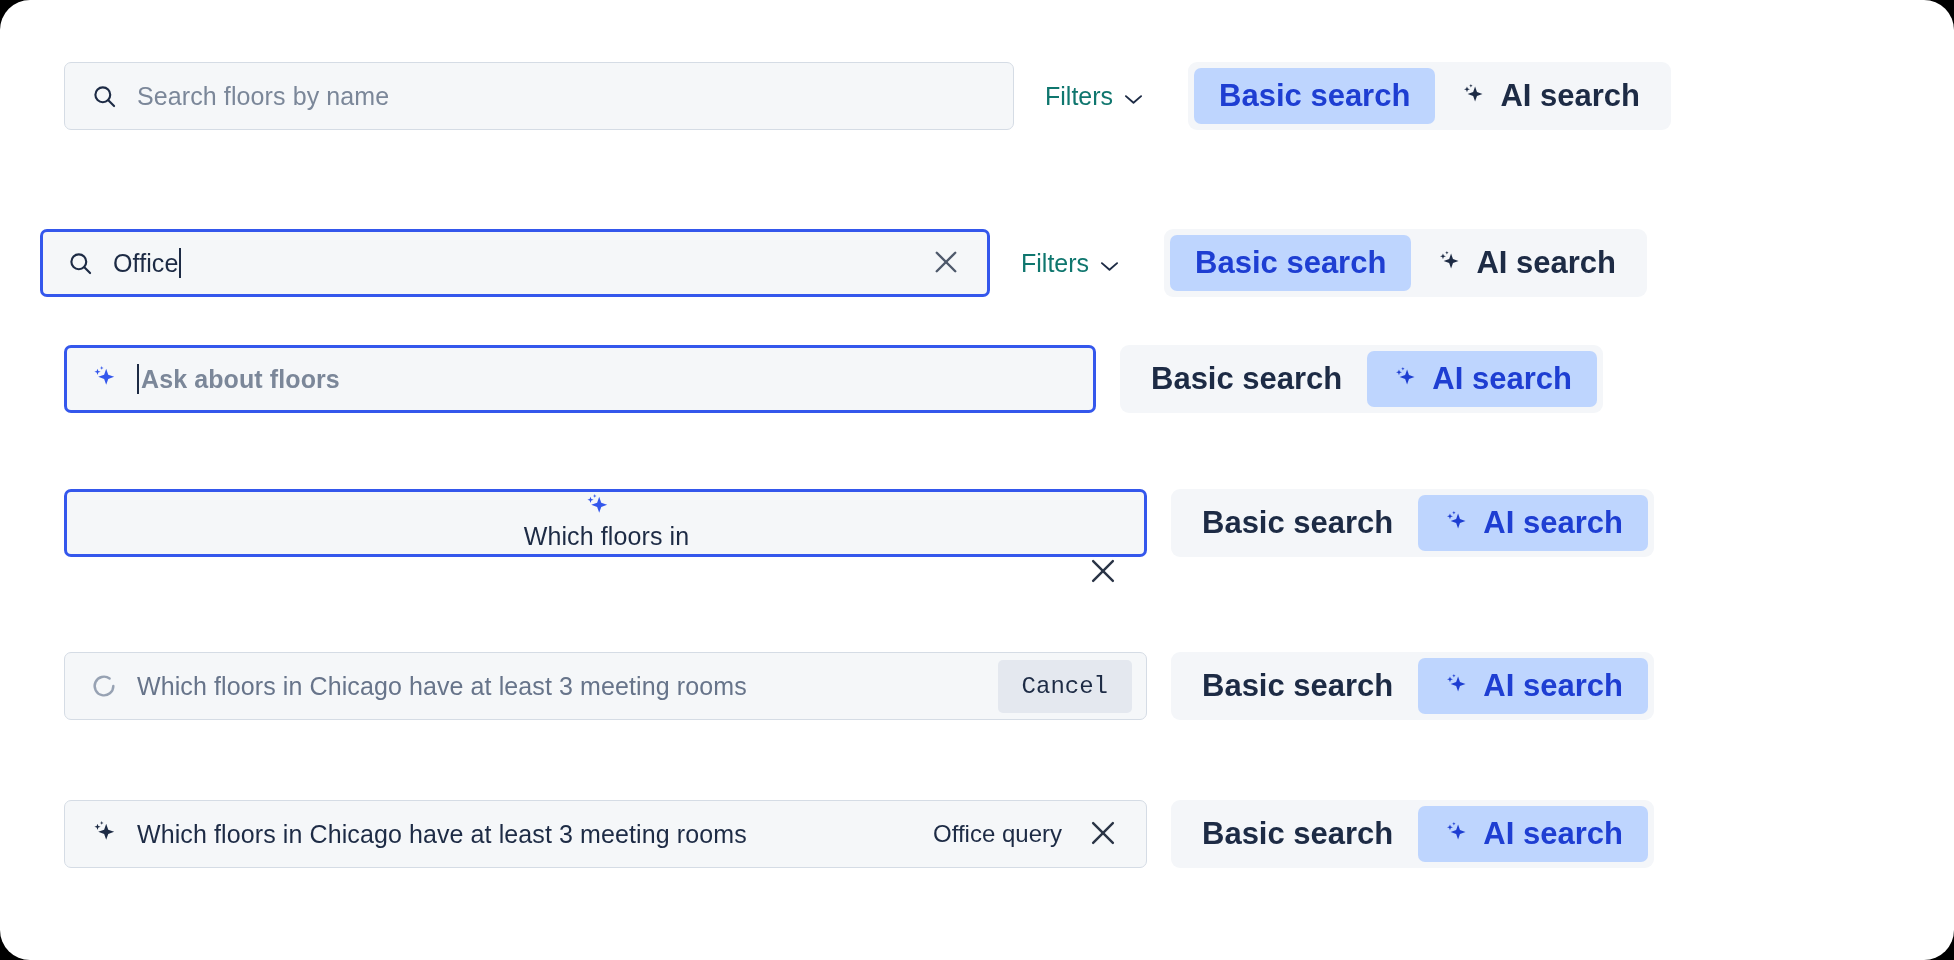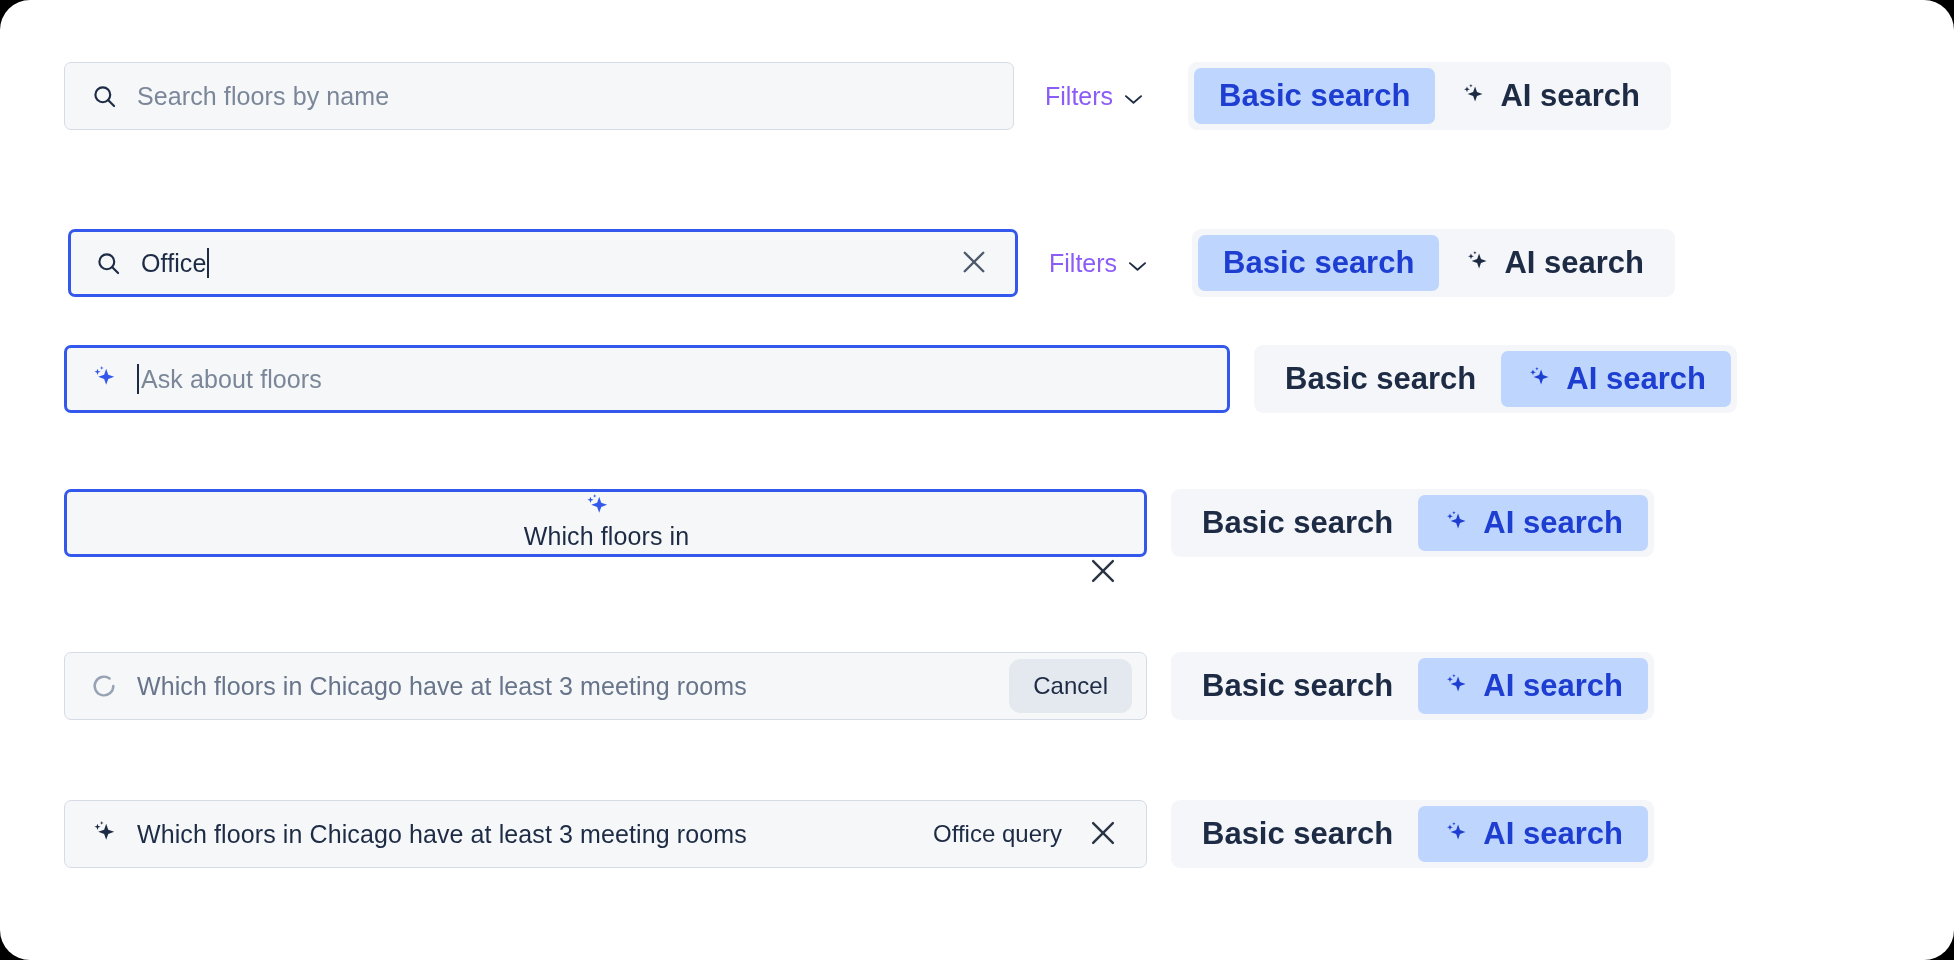--- a/index.html
+++ b/index.html
@@ -103,42 +103,42 @@
     background: transparent;
     border: none;
     cursor: pointer;
     flex: none;
   }
 
   .cancel-btn {
     background: #e4e8ef;
     color: #1d2b45;
     border: none;
-    border-radius: 12px;
-    font-family: Liberation Sans, sans-serif;
+    border-radius: 5px;
+    font-family: Liberation Mono, monospace;
     font-size: 24px;
     padding: 13px 24px;
     cursor: pointer;
     white-space: nowrap;
   }
 
   .preview-link {
     color: #1d2b45;
     font-size: 24px;
     cursor: pointer;
     white-space: nowrap;
   }
 
   
   .filters {
     display: flex;
     align-items: center;
     gap: 11px;
     font-size: 25px;
-    color: #8b5cf6;
+    color: #0f766e;
     cursor: pointer;
     white-space: nowrap;
     flex: none;
   }
 
   
   .toggle {
     display: flex;
     align-items: center;
     background: #f4f6f9;
@@ -207,21 +207,21 @@
               <path d="M6.2 3.0 6.9 4.9 8.8 5.6 6.9 6.3 6.2 8.2 5.5 6.3 3.6 5.6 5.5 4.9Z"></path>
               <path d="M9.7 0.9 10.1 2.0 11.2 2.4 10.1 2.8 9.7 3.9 9.3 2.8 8.2 2.4 9.3 2.0Z"></path>
             </svg>
           </span>
           <span>AI search</span>
         </button>
       </div>
     </div>
 
     <div class="row" style="top:229px;">
-      <div class="field-wrap focused" style="margin-left:68px; width:950px;">
+      <div class="field-wrap focused" style="margin-left:40px; width:950px;">
         <span class="field-icon">
           <svg width="27" height="27" viewBox="0 0 24 24" fill="none" stroke="#1d2b45" stroke-width="1.9" stroke-linecap="round">
             <circle cx="10.5" cy="10.5" r="6.6"></circle>
               <line x1="15.4" y1="15.4" x2="20.5" y2="20.5"></line>
           </svg>
         </span>
         <span class="field-text">Office</span>
           <span class="caret"></span>
         <span class="field-right">
           <button class="icon-btn">
@@ -253,21 +253,21 @@
               <path d="M6.2 3.0 6.9 4.9 8.8 5.6 6.9 6.3 6.2 8.2 5.5 6.3 3.6 5.6 5.5 4.9Z"></path>
               <path d="M9.7 0.9 10.1 2.0 11.2 2.4 10.1 2.8 9.7 3.9 9.3 2.8 8.2 2.4 9.3 2.0Z"></path>
             </svg>
           </span>
           <span>AI search</span>
         </button>
       </div>
     </div>
 
     <div class="row" style="top:345px;">
-      <div class="field-wrap focused" style="margin-left:64px; width:1166px;">
+      <div class="field-wrap focused" style="margin-left:64px; width:1032px;font-weight:bold;">
         <span class="field-icon">
           <svg width="29" height="29" viewBox="0 0 24 24" fill="#3457ec">
             <path d="M13.4 3.2 15.1 8.1 20 9.8 15.1 11.5 13.4 16.4 11.7 11.5 6.8 9.8 11.7 8.1Z"></path>
             <path d="M6.2 3.0 6.9 4.9 8.8 5.6 6.9 6.3 6.2 8.2 5.5 6.3 3.6 5.6 5.5 4.9Z"></path>
             <path d="M9.7 0.9 10.1 2.0 11.2 2.4 10.1 2.8 9.7 3.9 9.3 2.8 8.2 2.4 9.3 2.0Z"></path>
           </svg>
         </span>
         <span class="caret lead"></span>
           <span class="field-text placeholder">Ask about floors</span>
       </div>

